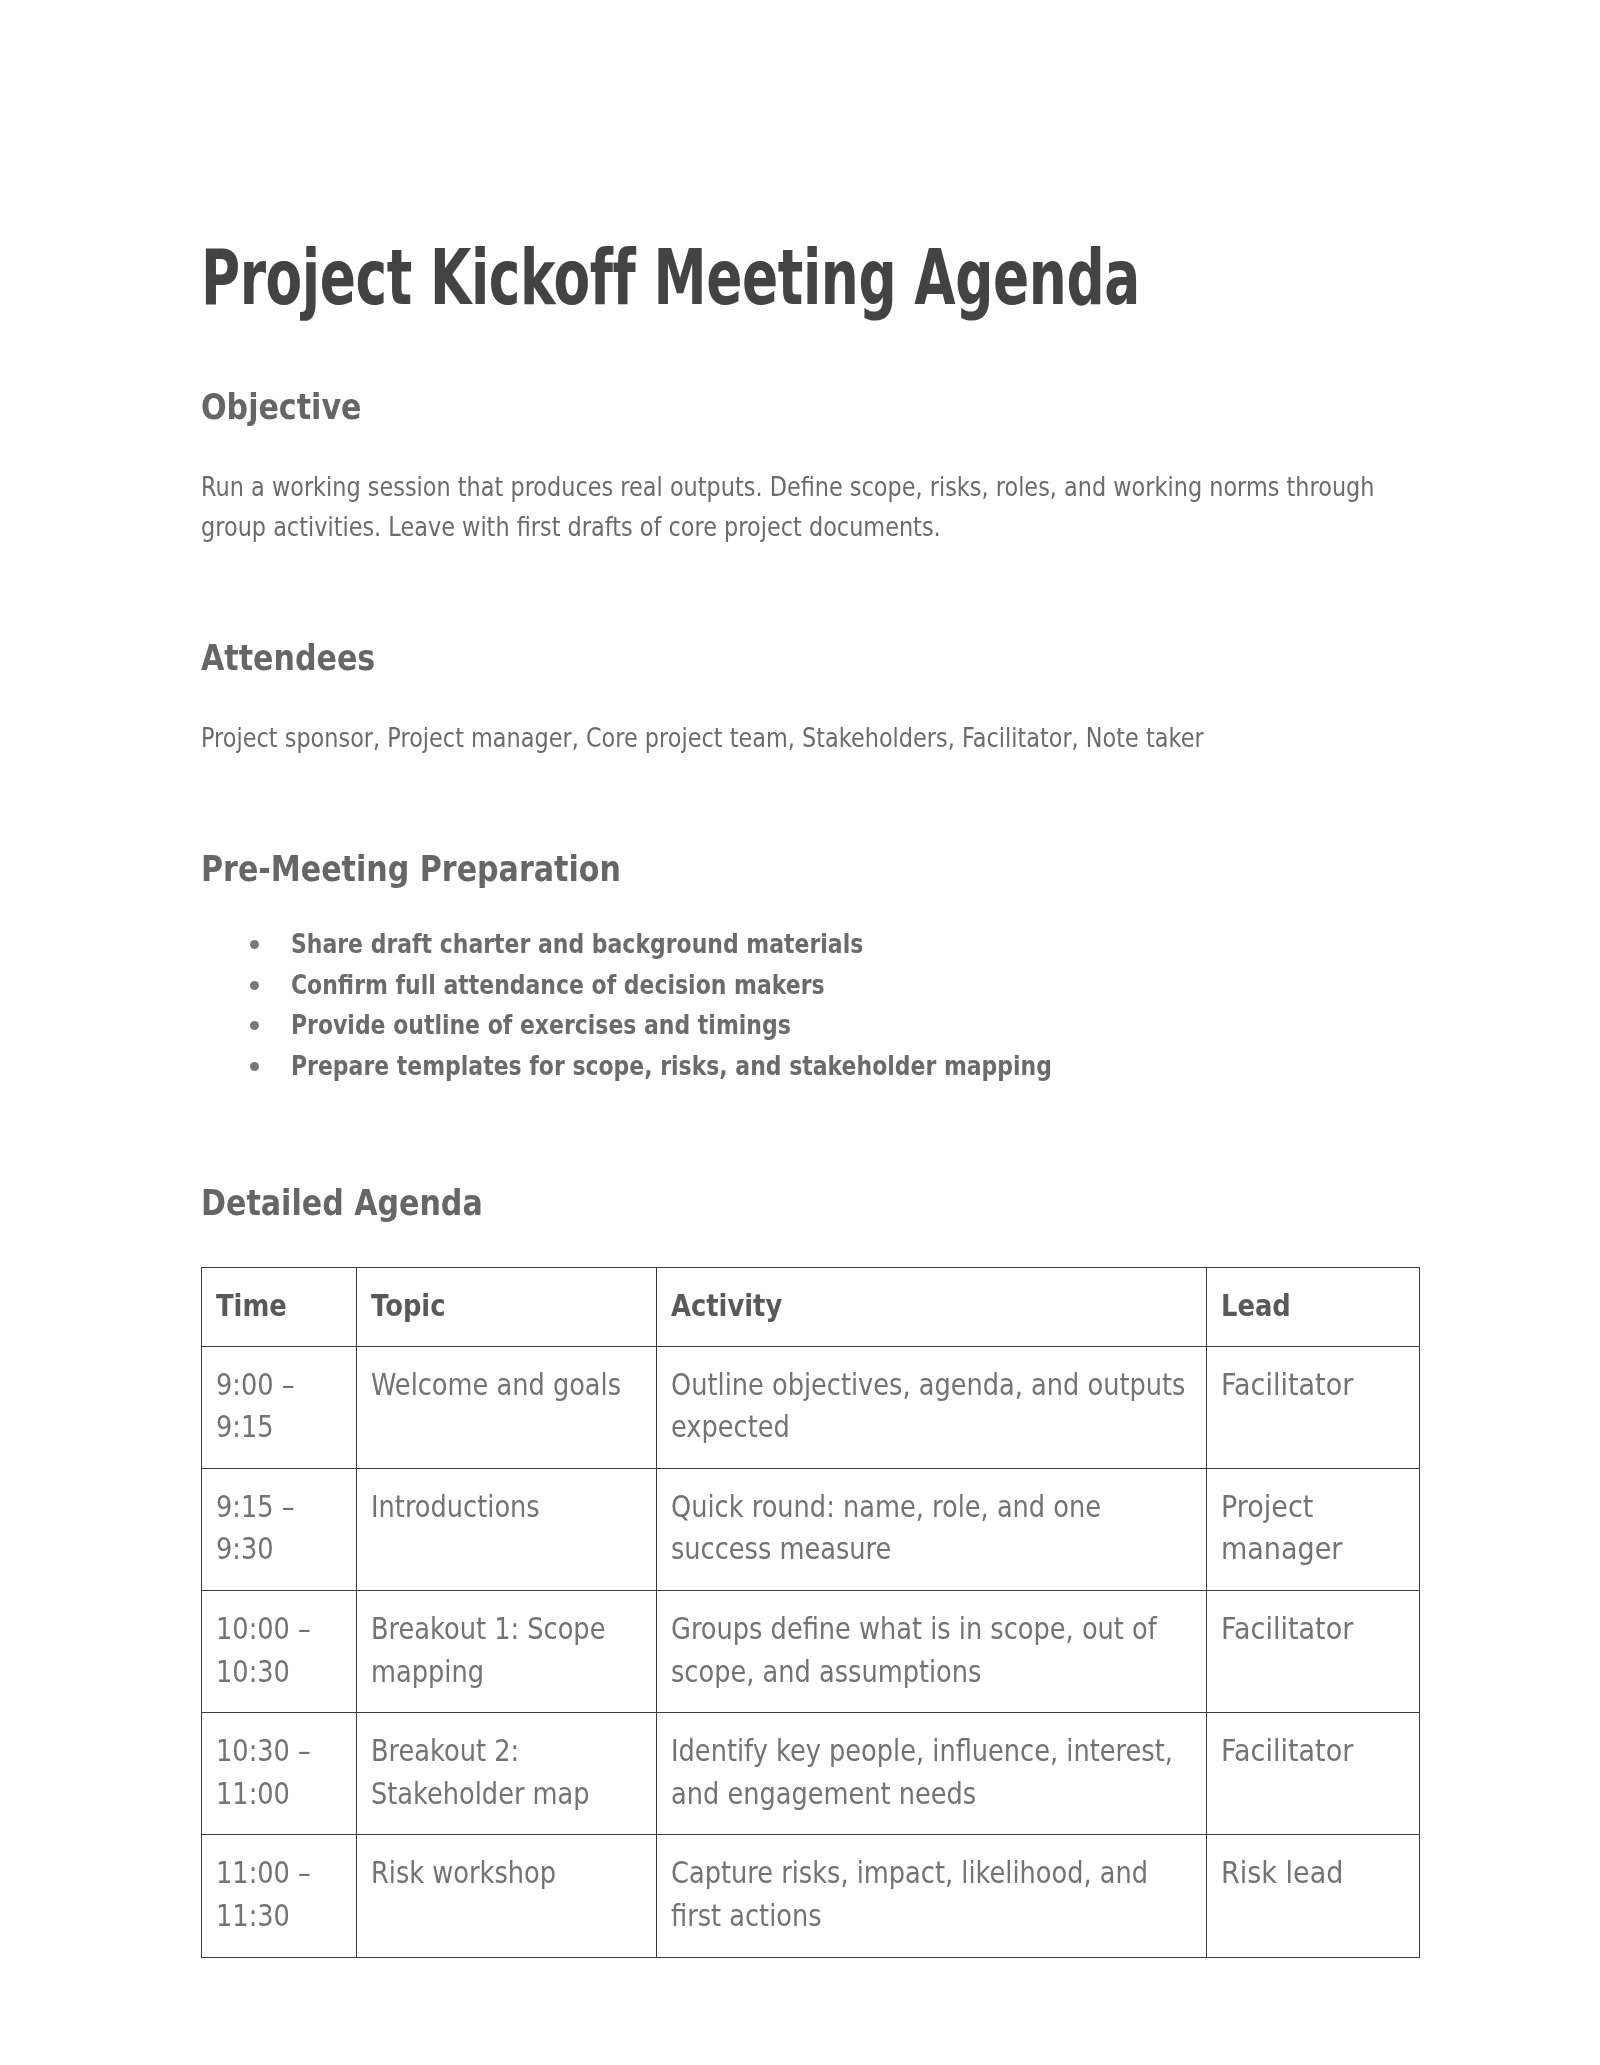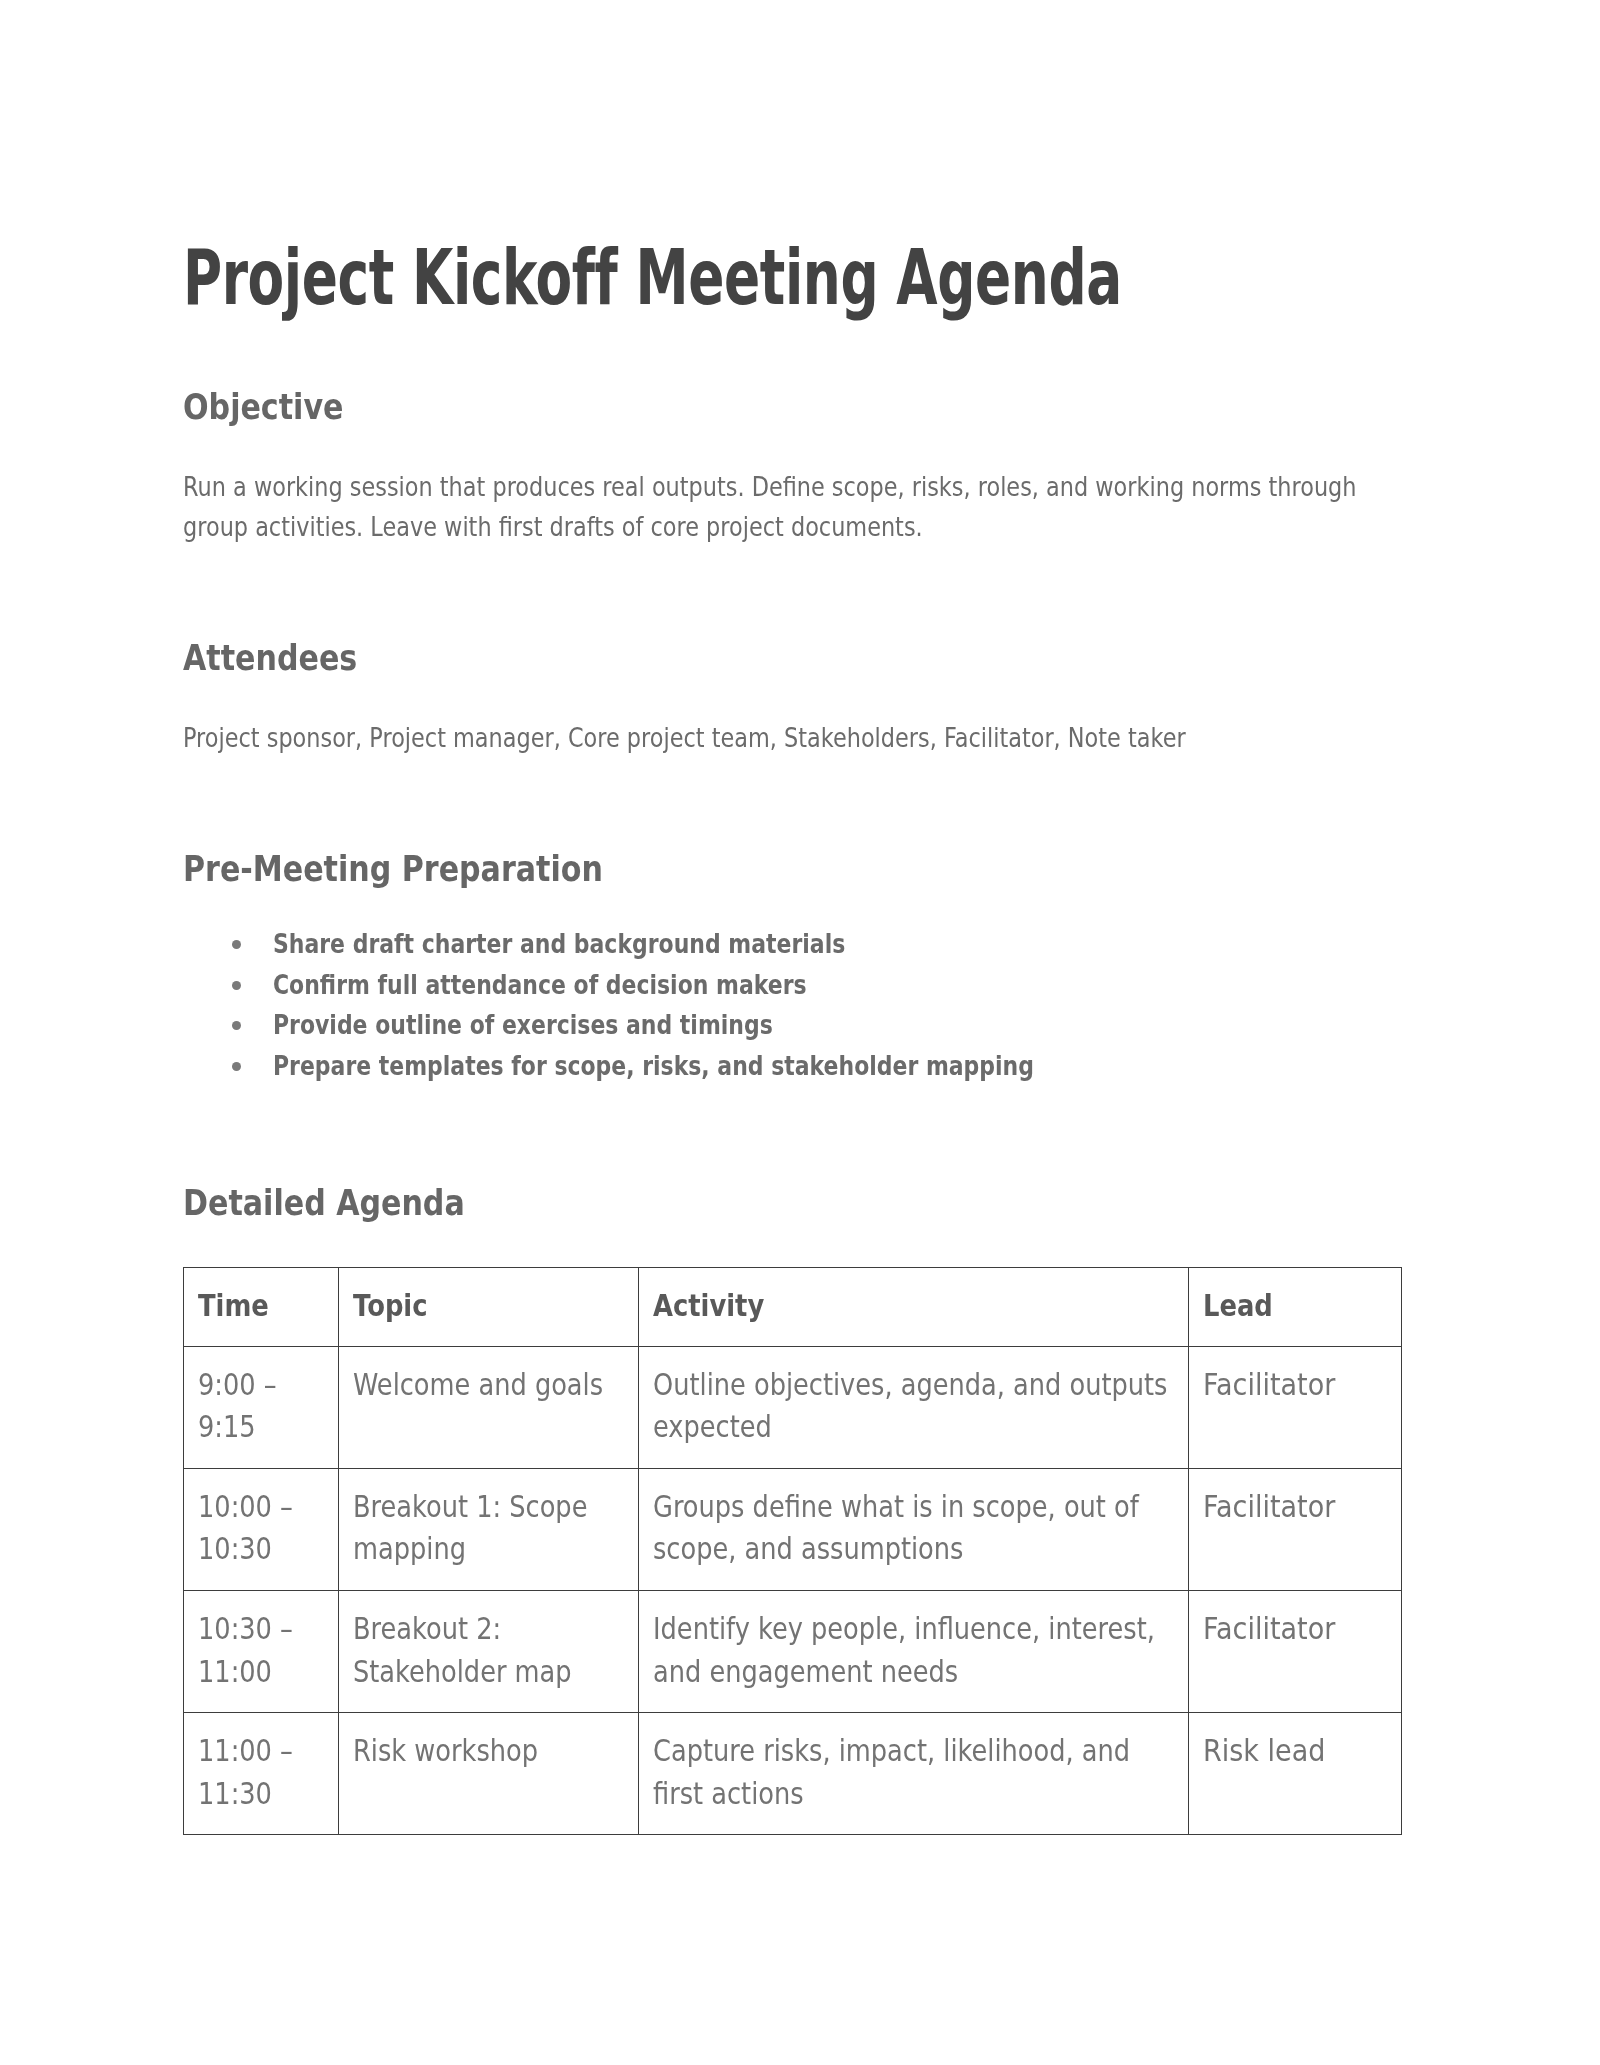--- a/index.html
+++ b/index.html
@@ -16,21 +16,21 @@
   .page {
     position: relative;
     width: 1600px;
     height: 2065px;
     background: #ffffff;
     box-sizing: border-box;
     padding: 0;
   }
   .content {
     position: absolute;
-    left: 183px;
+    left: 201px;
     top: 0;
     width: 1218px;
   }
 
   .doc-title {
     font-family: "DejaVu Sans", sans-serif;
     font-stretch: condensed;
     font-weight: 700;
     font-size: 76px;
     line-height: 1.04;
@@ -225,20 +225,34 @@
             </td>
           <td>
               <span class="cell-inner">Outline objectives, agenda, and outputs expected</span>
             </td>
           <td class="lead-cell">
               <span class="cell-inner">Facilitator</span>
             </td>
         </tr>
         <tr class="row-min">
           <td>
+              <span class="cell-inner">9:15 – 9:30</span>
+            </td>
+          <td>
+              <span class="cell-inner">Introductions</span>
+            </td>
+          <td>
+              <span class="cell-inner">Quick round: name, role, and one success measure</span>
+            </td>
+          <td class="lead-cell">
+              <span class="cell-inner">Project manager</span>
+            </td>
+        </tr>
+        <tr class="row-min">
+          <td>
               <span class="cell-inner">10:00 – 10:30</span>
             </td>
           <td>
               <span class="cell-inner">Breakout 1: Scope mapping</span>
             </td>
           <td>
               <span class="cell-inner">Groups define what is in scope, out of scope, and assumptions</span>
             </td>
           <td class="lead-cell">
               <span class="cell-inner">Facilitator</span>

